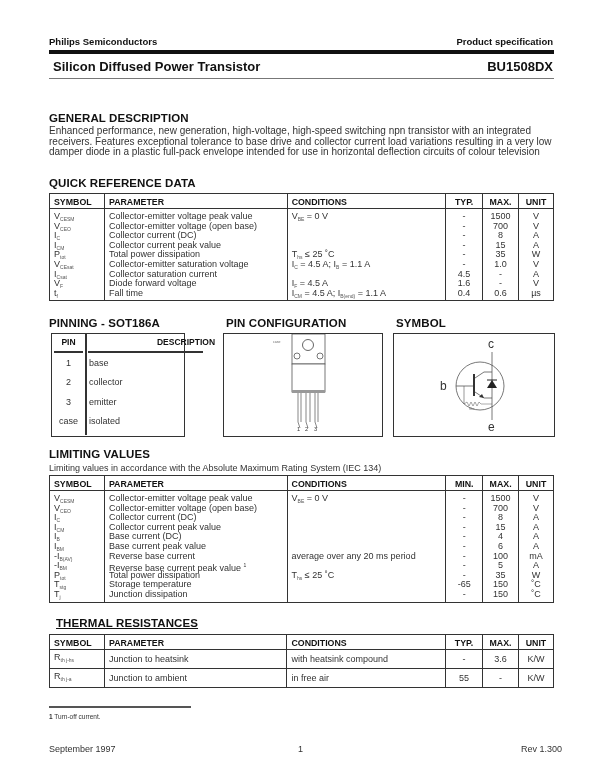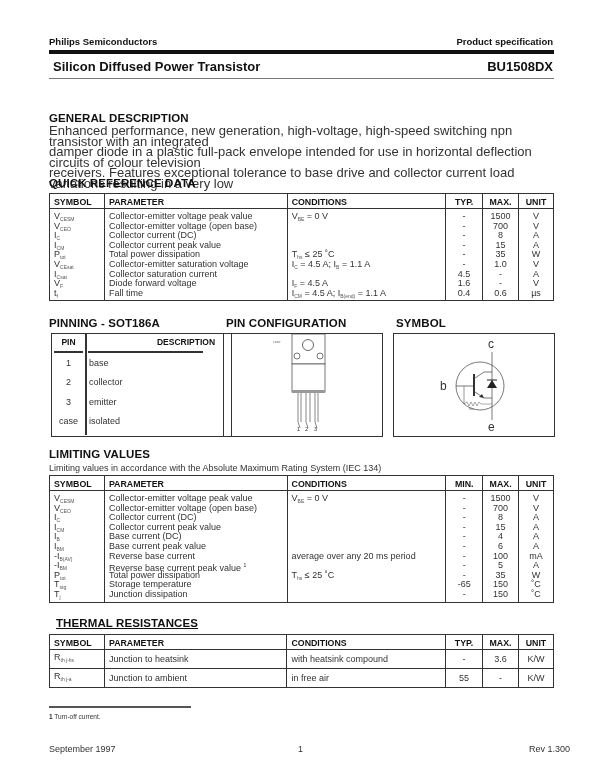--- a/index.html
+++ b/index.html
@@ -4,21 +4,21 @@
 <style>
   * { box-sizing: border-box; margin: 0; padding: 0; }
   html, body { width: 600px; height: 776px; background: #ffffff; overflow: hidden; }
   body { font-family: "Liberation Sans", sans-serif; color: #222; position: relative; }
   .abs { position: absolute; }
   .hdr-small { font-size: 9.5px; font-weight: bold; color: #111; }
   .rule-thick { position: absolute; left: 49px; top: 50px; width: 505px; height: 4px; background: #111; }
   .title { font-size: 13px; font-weight: bold; color: #111; }
   .rule-thin { position: absolute; left: 49px; top: 78px; width: 505px; height: 1px; background: #777; }
   .section-h { font-size: 11.5px; font-weight: bold; color: #111; letter-spacing: 0.1px; }
-  .para { font-size: 13px; line-height: 10.6px; color: #333; width: 510px; }
+  .para { font-size: 10px; line-height: 10.6px; color: #333; width: 510px; }
   table.dt { position: absolute; border-collapse: collapse; border: 1.5px solid #333; font-size: 9px; color: #333; }
   table.dt th { font-weight: bold; text-align: left; padding: 2px 4px 1px 4px; font-size: 8.8px; color: #111; border-bottom: 1.5px solid #333; border-right: 1px solid #333; height: 15px; }
   table.dt th.c { text-align: center; }
   table.dt td { vertical-align: top; padding: 1px 4px; border-right: 1px solid #333; line-height: 9.6px; }
   table.dt td.c { text-align: center; }
   .line { display: block; white-space: nowrap; height: 9.6px; }
   sub { font-size: 5px; vertical-align: -2px; color: #555; }
   sup { font-size: 5px; vertical-align: 4px; }
   table.therm td { border-bottom: 1px solid #333; padding: 2px 4px; line-height: 11px; height: 15px; vertical-align: middle; }
   .box { position: absolute; border: 1.5px solid #333; }
@@ -33,22 +33,22 @@
 <div class="abs hdr-small" style="left:49px; top:36px;">Philips Semiconductors</div>
 <div class="abs hdr-small" style="right:47px; top:36px;">Product specification</div>
 <div class="rule-thick"></div>
 <div class="abs title" style="left:53px; top:59px;">Silicon Diffused Power Transistor</div>
 <div class="abs title" style="right:47px; top:59px;">BU1508DX</div>
 <div class="rule-thin"></div>
 
 <div class="abs section-h" style="left:49px; top:112px;">GENERAL DESCRIPTION</div>
 <div class="abs para" style="left:49px; top:126px;">
   <div>Enhanced performance, new generation, high-voltage, high-speed switching npn transistor with an integrated</div>
+  <div>receivers. Features exceptional tolerance to base drive and collector current load variations resulting in a very low</div>
   <div>damper diode in a plastic full-pack envelope intended for use in horizontal deflection circuits of colour television</div>
-  <div>receivers. Features exceptional tolerance to base drive and collector current load variations resulting in a very low</div>
 </div>
 
 <div class="abs section-h" style="left:49px; top:177px;">QUICK REFERENCE DATA</div>
 <table class="dt" style="left:49px; top:193px; width:505px;">
   <colgroup>
       <col style="width:55px">
       <col style="width:183px">
       <col style="width:159px">
       <col style="width:37px">
       <col style="width:36px">
@@ -128,21 +128,21 @@
       <span class="line">V</span>
       <span class="line">A</span>
       <span class="line">V</span>
       <span class="line">µs</span>
     </td>
   </tr>
 </tbody>
   </table>
 
 <div class="abs section-h" style="left:49px; top:317px;">PINNING - SOT186A</div>
-<div class="box" style="left:51px; top:333px; width:181px; height:104px;">
+<div class="box" style="left:51px; top:333px; width:134px; height:104px;">
   <div class="abs" style="left:33px; top:0; width:1.5px; height:101px; background:#333;"></div>
   <div class="abs" style="left:2px; top:17px; width:29px; height:1.5px; background:#333;"></div>
   <div class="abs" style="left:36px; top:17px; width:115px; height:1.5px; background:#333;"></div>
   <div class="abs" style="left:0; top:3px; width:33px; text-align:center; font-size:8.5px; font-weight:bold; color:#111;">PIN</div>
   <div class="abs" style="left:35px; top:3px; width:118px; text-align:center; font-size:8.5px; font-weight:bold; color:#111;margin-left:40px;">DESCRIPTION</div>
 
   <div class="pin-row" style="left:0; top:24px; width:33px; text-align:center;">1</div>
   <div class="pin-row" style="left:37px; top:24px;">base</div>
   <div class="pin-row" style="left:0; top:43px; width:33px; text-align:center;">2</div>
   <div class="pin-row" style="left:37px; top:43px;">collector</div>
@@ -341,13 +341,13 @@
     <td class="c">K/W</td>
   </tr>
 </tbody>
   </table>
 
 <div class="footnote-rule"></div>
 <div class="abs ft" style="left:49px; top:713px;"><b>1</b><span> Turn-off current.</span></div>
 
 <div class="abs foot" style="left:49px; top:744px;">September 1997</div>
 <div class="abs foot" style="left:298px; top:744px;">1</div>
-<div class="abs foot" style="right:30px; top:744px;">Rev 1.300</div>
+<div class="abs foot" style="right:38px; top:744px;">Rev 1.300</div>
 
 </body></html>

